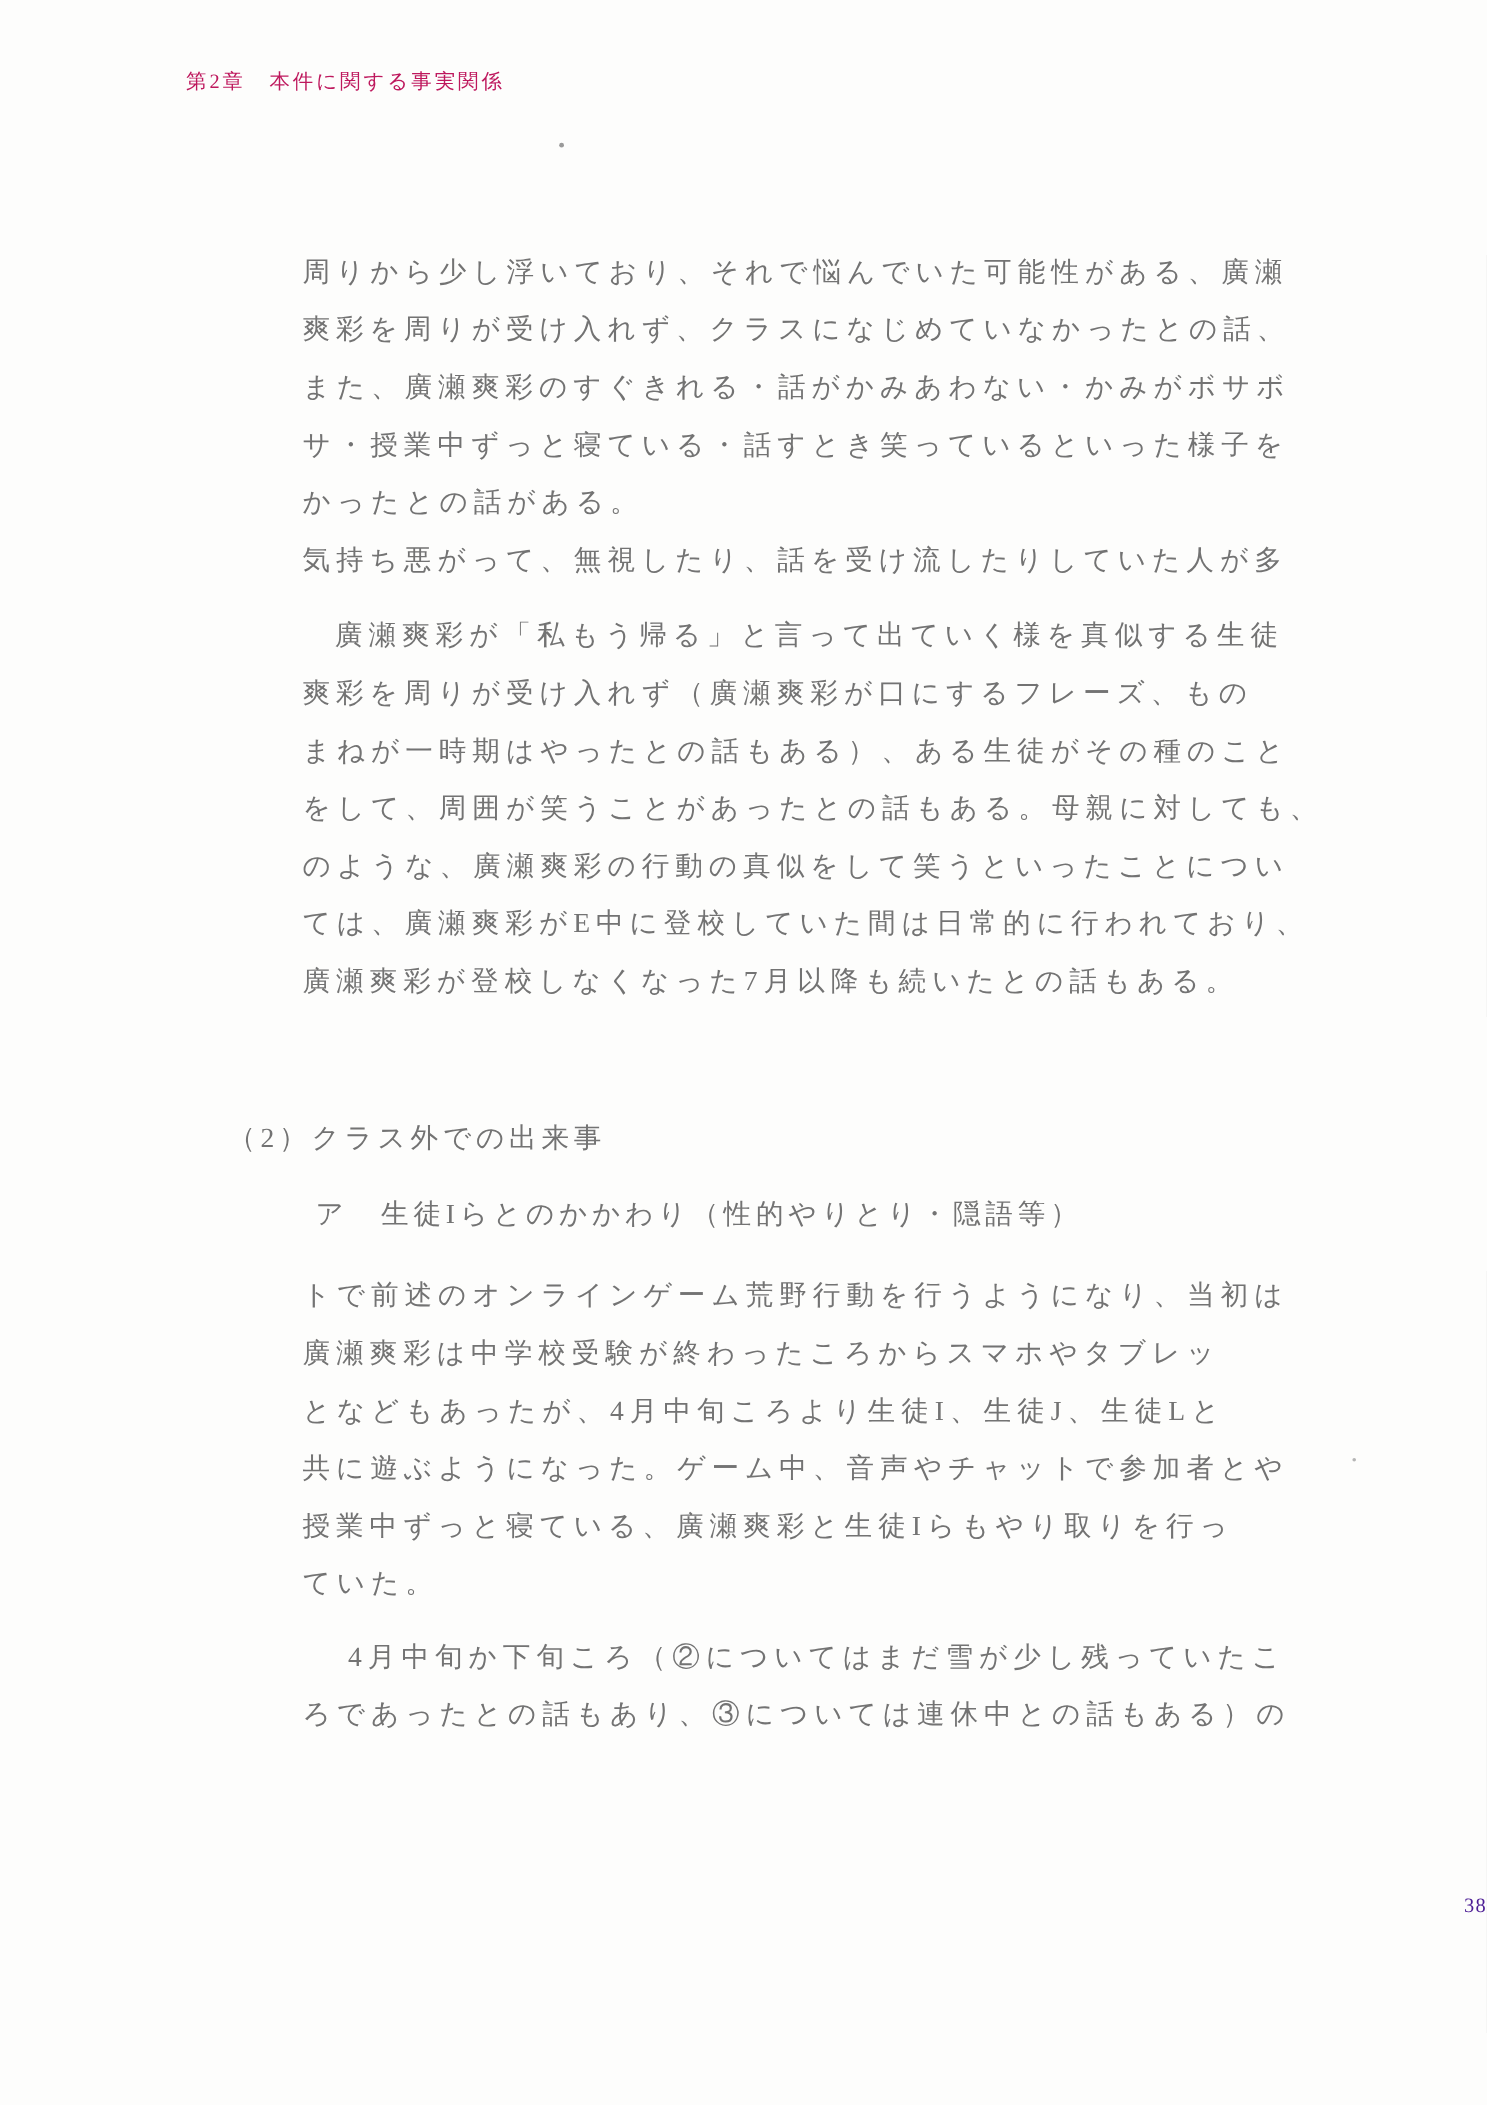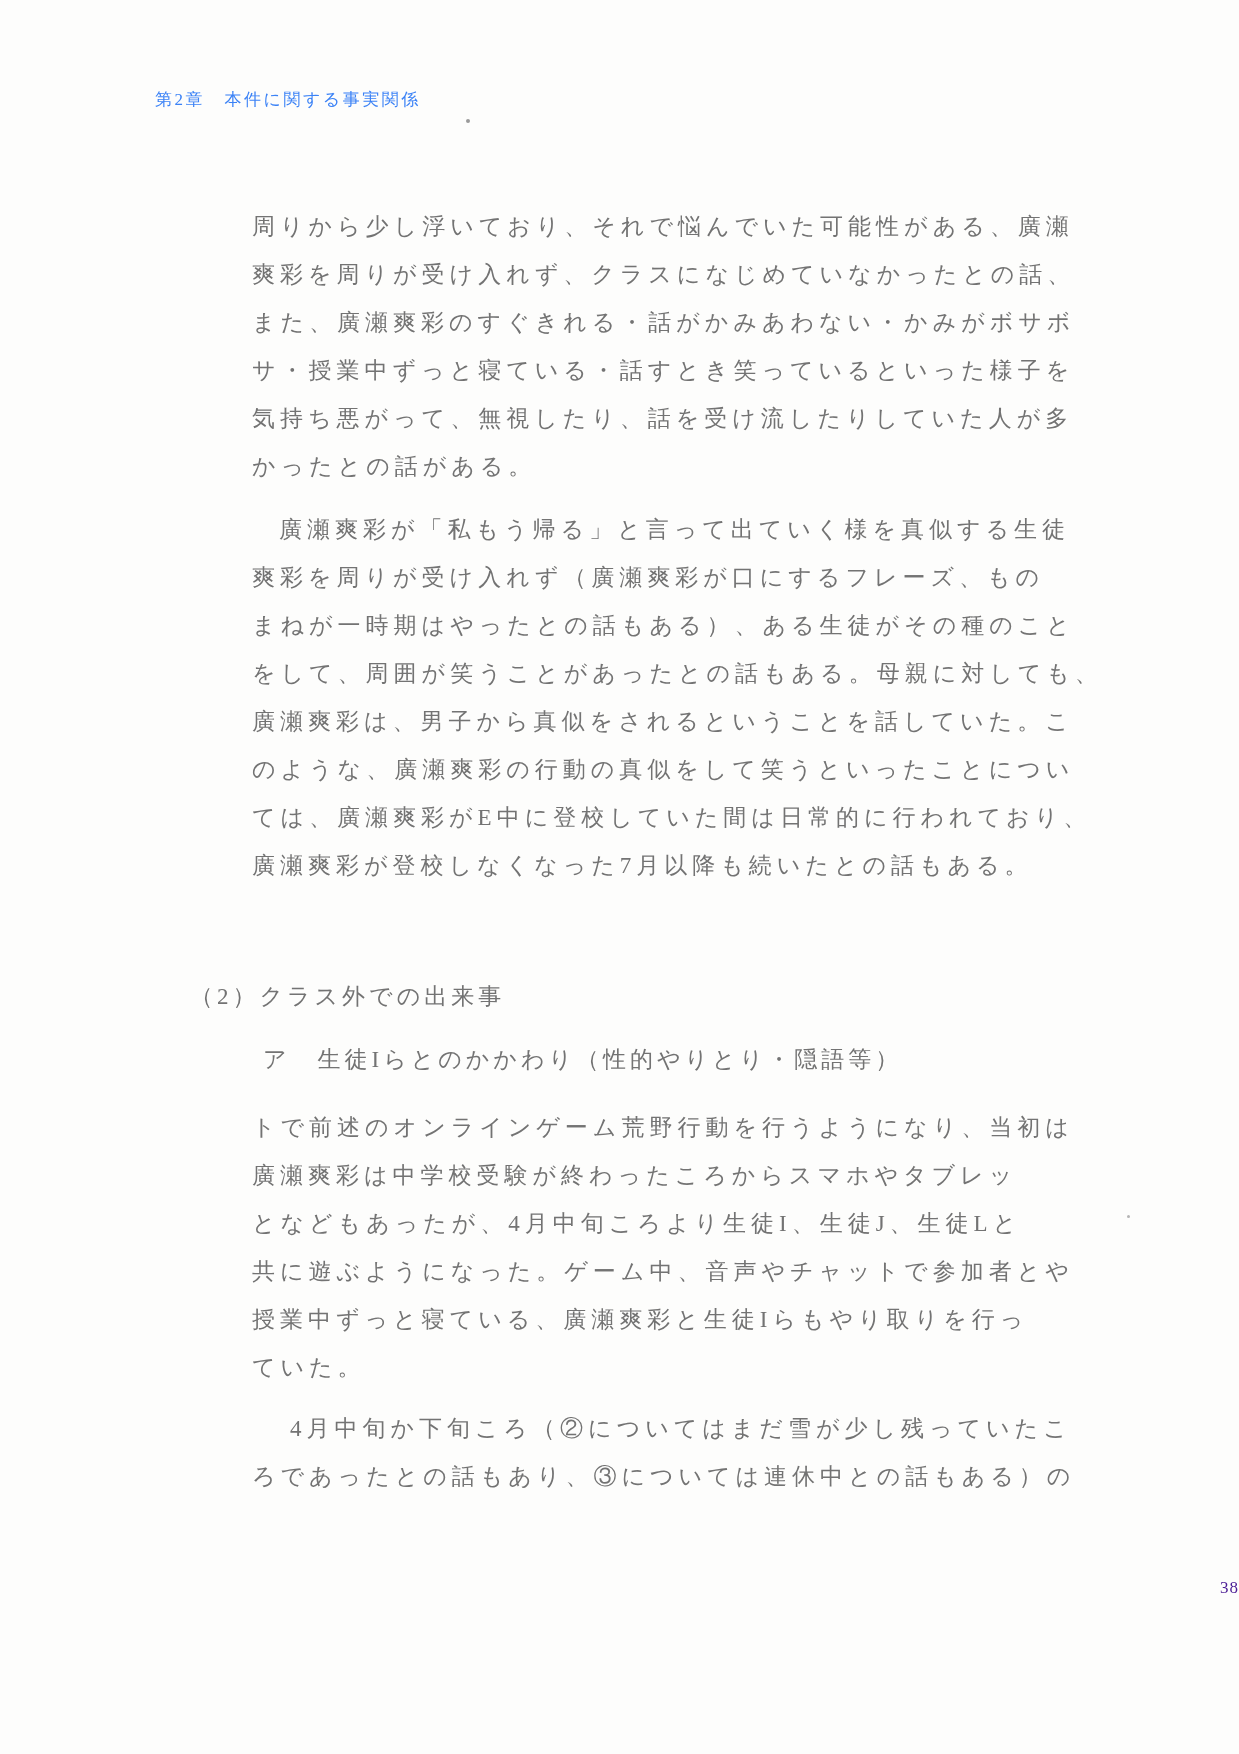--- a/index.html
+++ b/index.html
@@ -13,24 +13,24 @@
     height: 1754px;
     margin: 0 auto;
     background: #fdfdfc;
     color: #1c1c1c;
     font-family: "Liberation Serif", "DejaVu Serif", serif;
     overflow: hidden;
   }
   .doc-header {
     position: absolute;
     left: 155px;
-    top: 88px;
+    top: 56px;
     font-size: 17px;
     letter-spacing: 2.5px;
-    color: #3b82f6;
+    color: #be185d;
   }
   .content {
     position: absolute;
     left: 190px;
     top: 203px;
     width: 890px;
     font-size: 23px;
     letter-spacing: 5px;
     color: #737373;
   }
@@ -86,30 +86,29 @@
   <div class="artifact a1"></div>
   <div class="artifact a2"></div>
 
   <div class="content">
 
     <div class="para p1">
       <div class="line">周りから少し浮いており、それで悩んでいた可能性がある、廣瀬</div>
       <div class="line">爽彩を周りが受け入れず、クラスになじめていなかったとの話、</div>
       <div class="line">また、廣瀬爽彩のすぐきれる・話がかみあわない・かみがボサボ</div>
       <div class="line">サ・授業中ずっと寝ている・話すとき笑っているといった様子を</div>
+      <div class="line">かったとの話がある。</div>
       <div class="line">気持ち悪がって、無視したり、話を受け流したりしていた人が多</div>
-      <div class="line">かったとの話がある。</div>
     </div>
 
     <div class="para p2">
       <div class="line indent">廣瀬爽彩が「私もう帰る」と言って出ていく様を真似する生徒</div>
       <div class="line">爽彩を周りが受け入れず（廣瀬爽彩が口にするフレーズ、もの</div>
       <div class="line">まねが一時期はやったとの話もある）、ある生徒がその種のこと</div>
       <div class="line">をして、周囲が笑うことがあったとの話もある。母親に対しても、</div>
-      <div class="line">廣瀬爽彩は、男子から真似をされるということを話していた。こ</div>
       <div class="line">のような、廣瀬爽彩の行動の真似をして笑うといったことについ</div>
       <div class="line">ては、廣瀬爽彩がE中に登校していた間は日常的に行われており、</div>
       <div class="line">廣瀬爽彩が登校しなくなった7月以降も続いたとの話もある。</div>
     </div>
 
     <div class="section-heading">（2）クラス外での出来事</div>
 
     <div class="sub-heading">ア　生徒Iらとのかかわり（性的やりとり・隠語等）</div>
 
     <div class="para p3">

